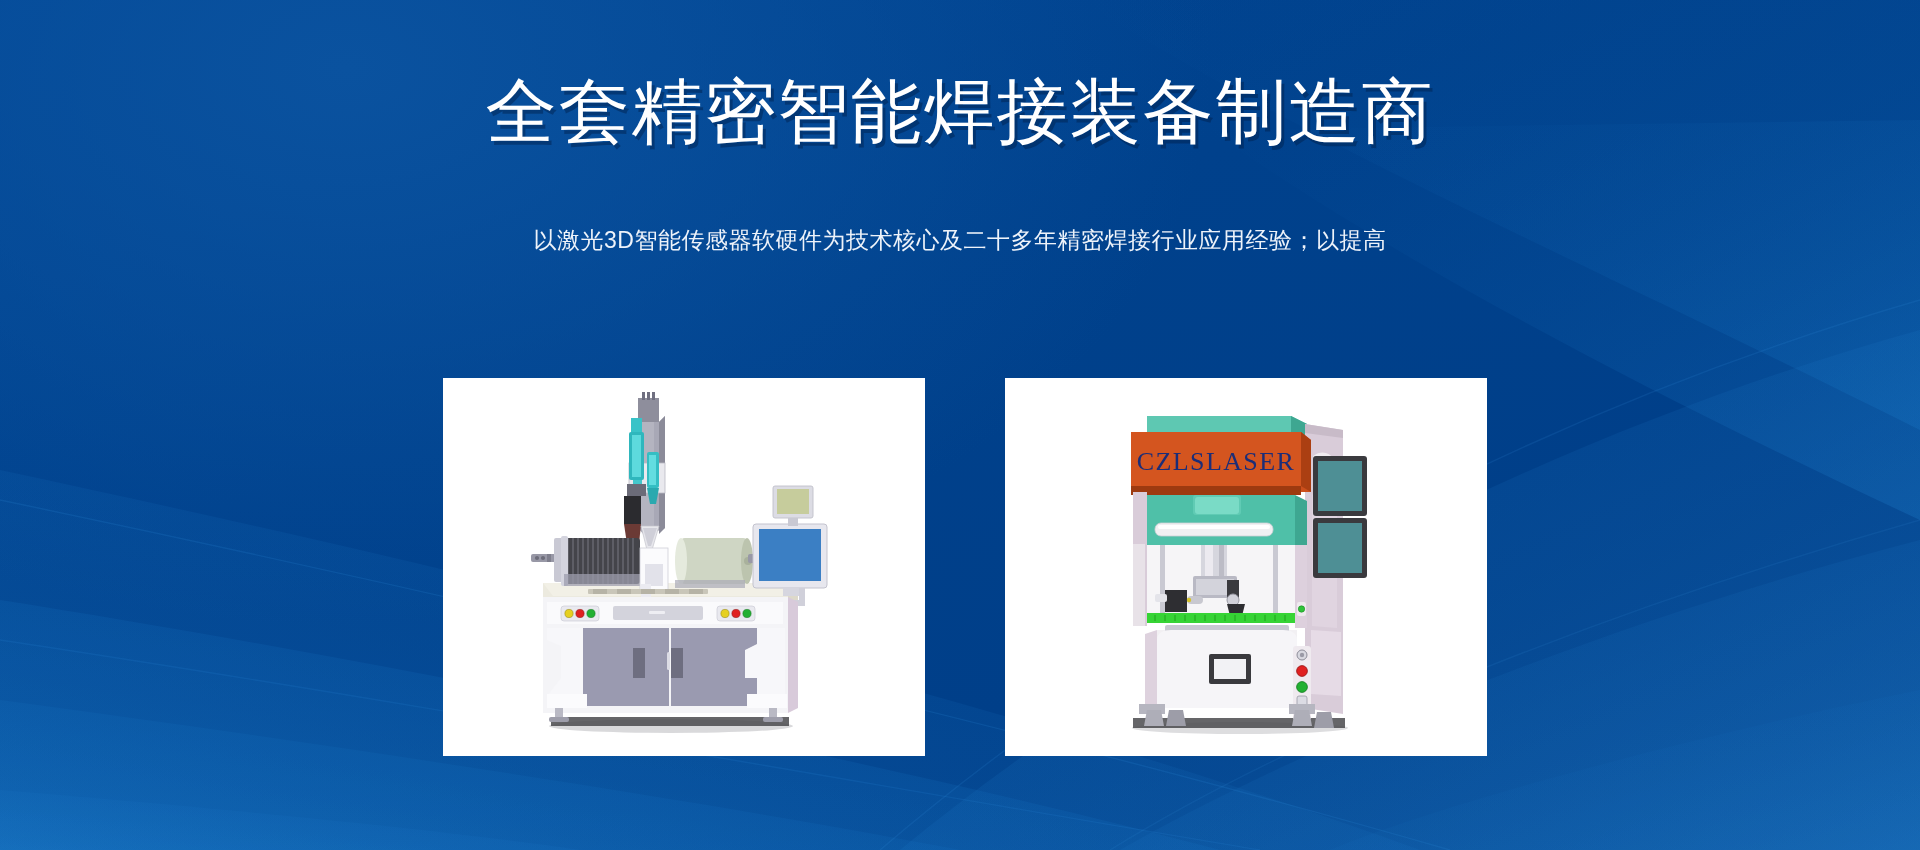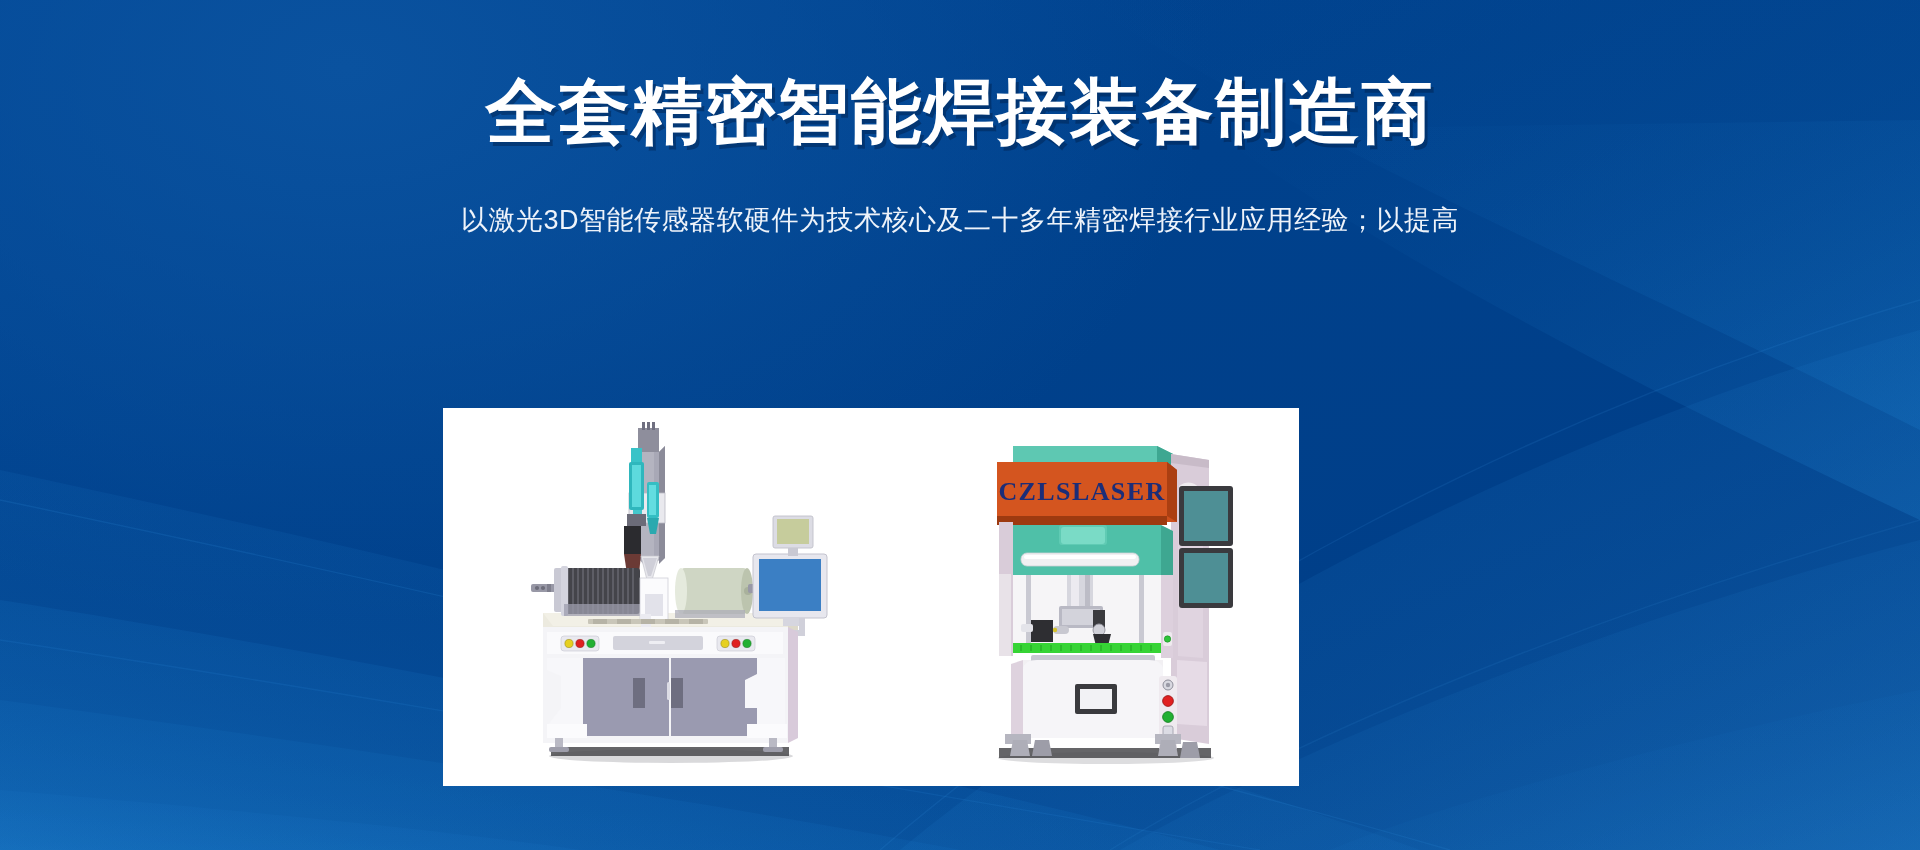--- a/index.html
+++ b/index.html
@@ -26,46 +26,45 @@
 
   
   .headline-wrap {
     position:absolute; top:0; left:0; width:1920px;
     text-align:center;
   }
   #page-title {
     margin-top:72px;
     font-size:71px;
     line-height:1.12;
-    font-weight:bold;
+    font-weight:normal;
     color:#ffffff;
     letter-spacing:2px;
     text-shadow: 3px 4px 0 rgba(0,32,74,0.45);
     white-space:nowrap;
   }
 
   #subtitle {
-    margin:46px auto 0 auto;
+    margin:66px auto 0 auto;
     width:1100px;
-    font-size:27px;
+    font-size:23px;
     line-height:44px;
     color:#eef3fa;
     letter-spacing:0.5px;
     font-weight:normal;
   }
   #subtitle .ln { display:block; }
 
   
   .cards {
     position:absolute;
-    top:408px; left:443px;
-    width:856px; height:378px;
+    top:378px; left:443px;
+    width:1044px; height:378px;
     display:flex;
     justify-content:space-between;
-    font-weight:bold;
   }
   .card {
     width:482px; height:378px;
     background:#ffffff;
     position:relative;
     overflow:hidden;
   }
   .card svg { display:block; width:482px; height:378px; }
 
   .sr { position:absolute; width:1px; height:1px; overflow:hidden; clip:rect(0 0 0 0); }

